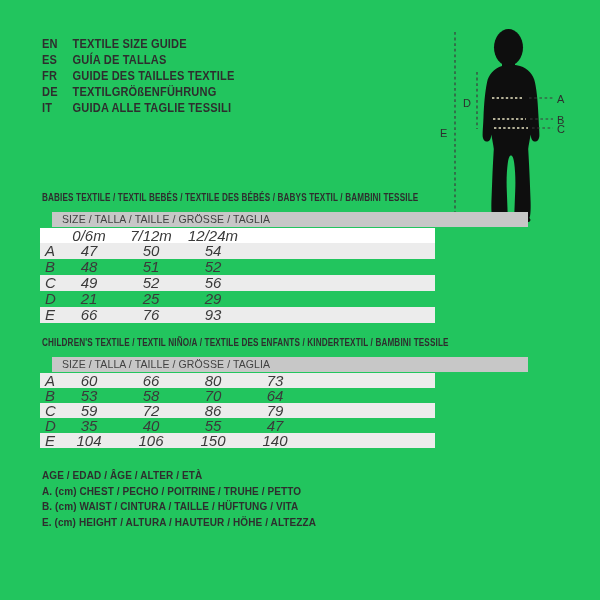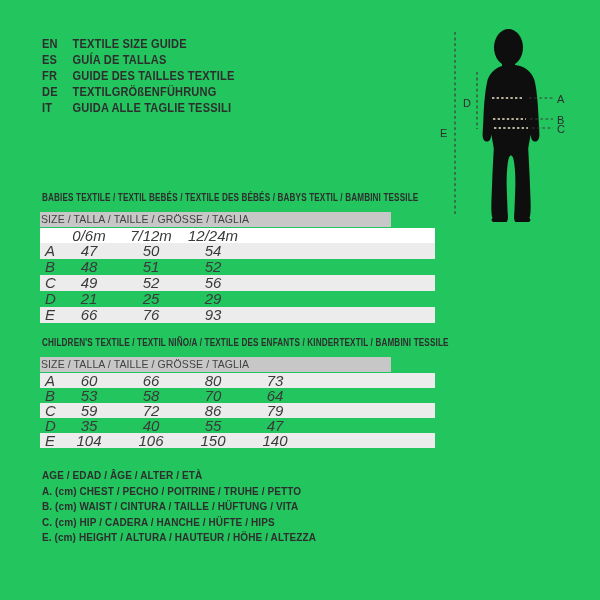--- a/index.html
+++ b/index.html
@@ -22,22 +22,22 @@
   .lang-code{width:36px;flex:0 0 36px;}
   
   .section-title{
     position:absolute;left:42px;font-size:11px;font-weight:bold;color:var(--text);
     white-space:nowrap;transform:scaleX(0.74);transform-origin:0 50%;letter-spacing:.2px;line-height:12px;
   }
   .babies-title{top:191px;}
   .children-title{top:336px;}
   
   .size-bar{
-    position:absolute;left:40px;width:351px;height:15px;line-height:15px;background:var(--bar-bg);
-    color:#424242;font-size:10.5px;padding-left:1px;box-sizing:border-box;white-space:nowrap;letter-spacing:.1px;
+    position:absolute;left:52px;width:476px;height:15px;line-height:15px;background:var(--bar-bg);
+    color:#424242;font-size:10.5px;padding-left:10px;box-sizing:border-box;white-space:nowrap;letter-spacing:.1px;
   }
   .babies-bar{top:212px;}
   .children-bar{top:357px;}
   
   .dtable{position:absolute;left:40px;width:395px;font-size:15px;color:var(--table-text);font-style:italic;}
   .babies-table{top:228px;}
   .children-table{top:373px;}
   .trow{display:flex;height:16px;line-height:16px;}
   .children-table .trow{height:15px;line-height:15px;}
   .trow.thead{height:15px;line-height:15px;background:#fff;}
@@ -216,18 +216,17 @@
         <span class="tcell">150</span>
         <span class="tcell">140</span>
       </div>
     </div>
 
   <div class="legend">
     <div>AGE / EDAD / ÂGE / ALTER / ETÀ</div>
     <div>
         <div>A. (cm) CHEST / PECHO / POITRINE / TRUHE / PETTO</div>
         <div>B. (cm) WAIST / CINTURA / TAILLE / HÜFTUNG / VITA</div>
-        <div>C. (cm) HIP / CADERA / HANCHE / HÜFTE / HIPS</div>
         <div>E. (cm) HEIGHT / ALTURA / HAUTEUR / HÖHE / ALTEZZA</div>
       </div>
   </div>
 
 </div>
 
 </body></html>

